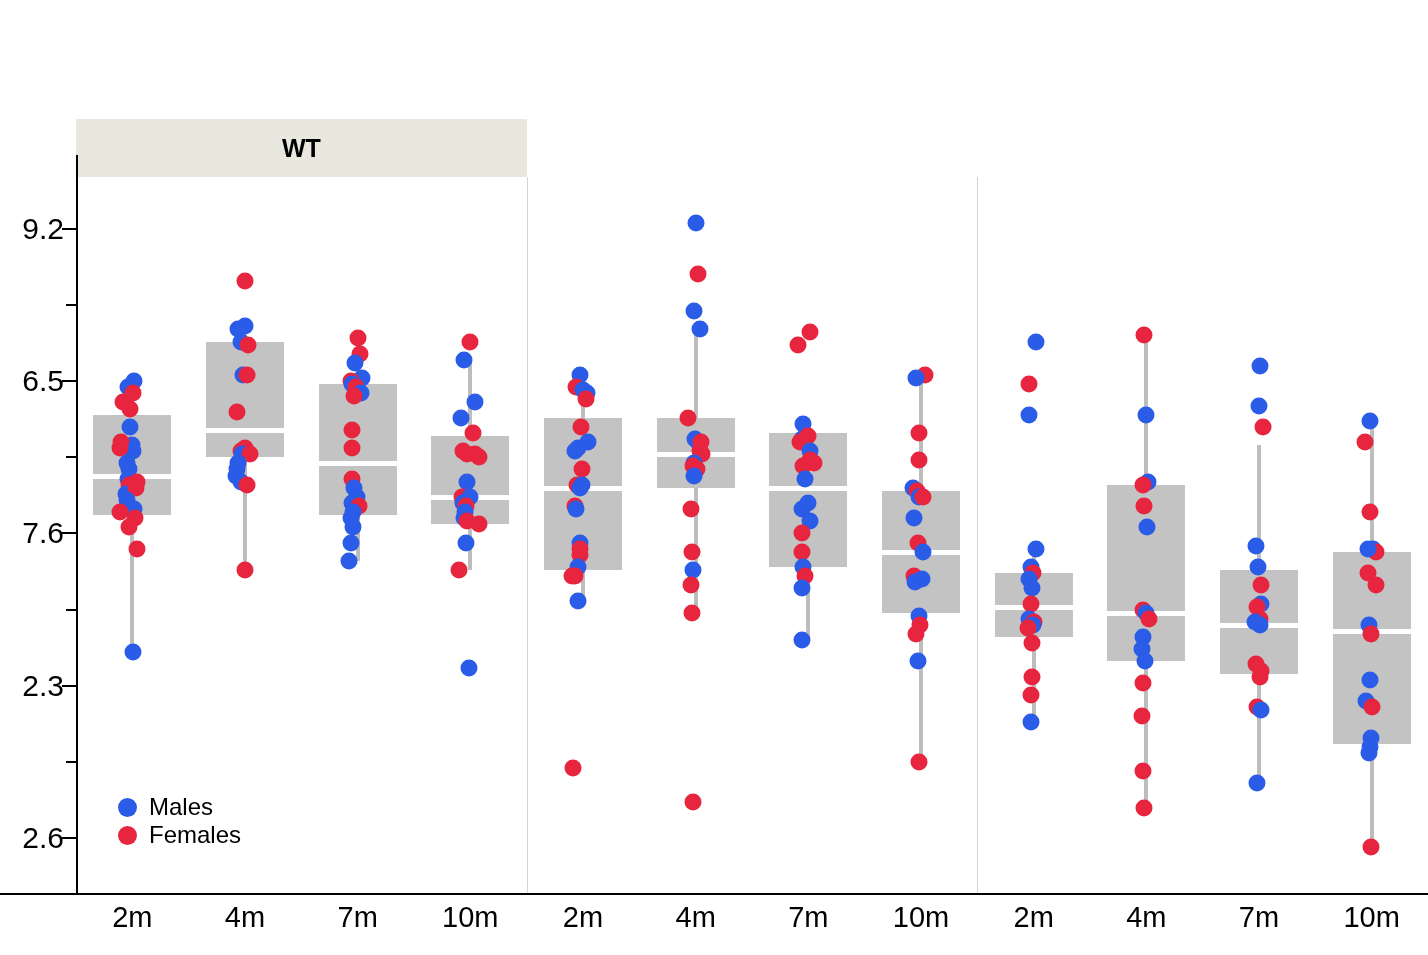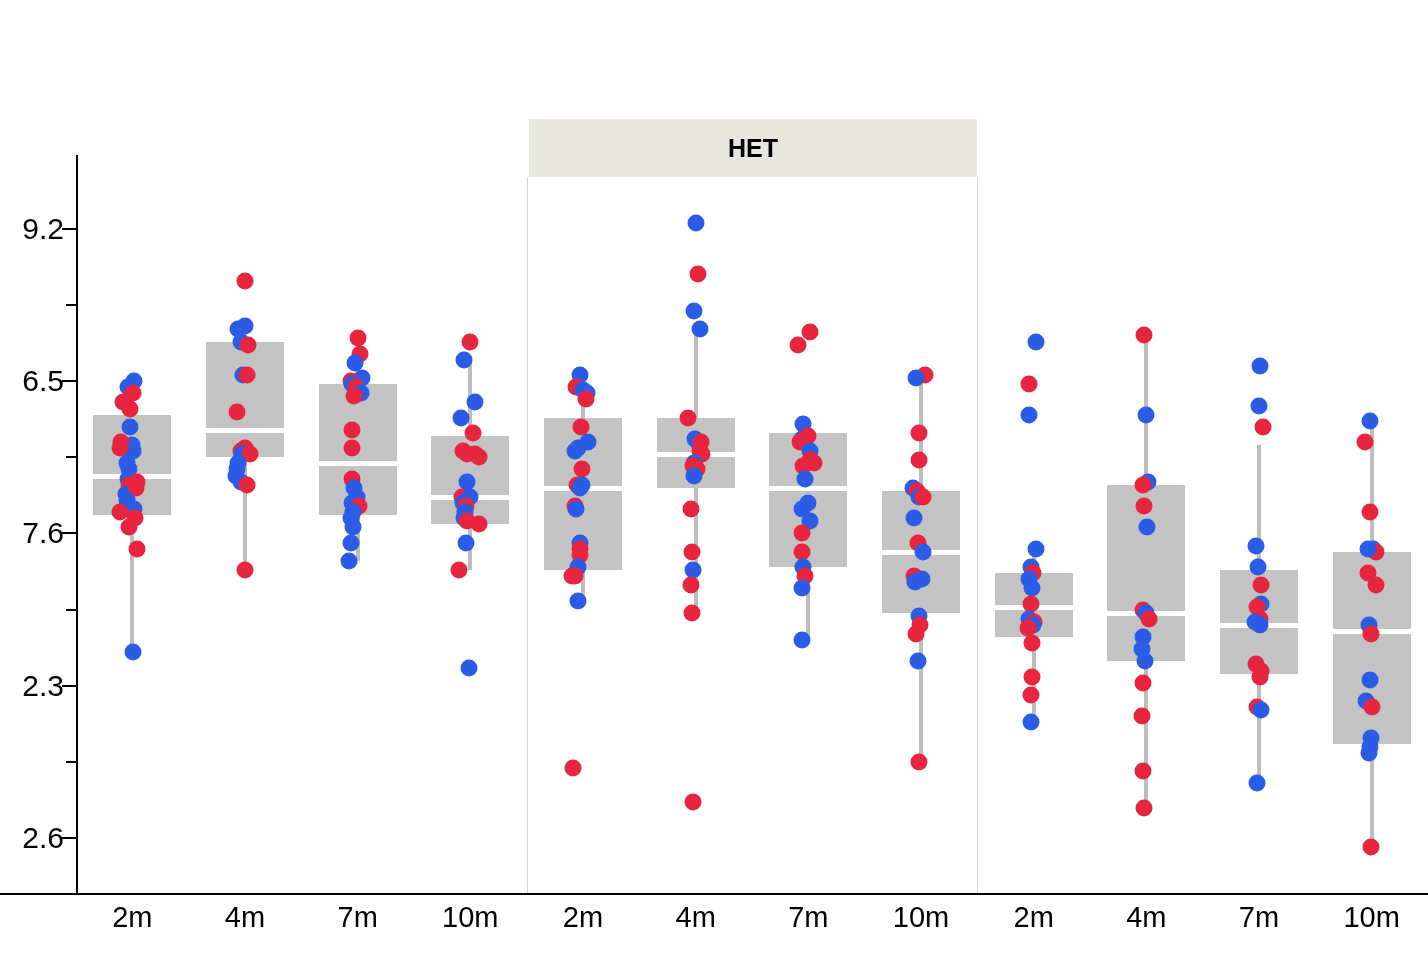--- a/index.html
+++ b/index.html
@@ -124,24 +124,24 @@
   .legend-dot.m{background:#2b5ce8;}
   .legend-dot.f{background:#e8253f;}
 </style>
 </head>
 <body>
 
 <div id="root">
 
 
   <div id="plot-area">
+      <div class="facet-strip" style="left: 0px; width: 450.667px;">
+        <span>WT</span>
+      </div>
       <div class="facet-panel" style="left: 0px; width: 450.667px;"></div>
-      <div class="facet-strip" style="left: 452.667px; width: 448.667px;">
-        <span>HET</span>
-      </div>
       <div class="facet-panel" style="left: 450.667px; width: 450.667px;"></div>
       <div class="panel-divider" style="left: 450.667px;"></div>
       <div class="facet-panel" style="left: 901.333px; width: 450.667px;"></div>
       <div class="panel-divider" style="left: 901.333px;"></div>
     </div>
 
   <div id="y-axis-line"></div>
   <div id="x-axis-line"></div>
   <div id="axis-ticks">
       <div class="y-tick-major" style="top: 837.157px;"></div>
@@ -153,20 +153,30 @@
       <div class="y-tick-major" style="top: 380.136px;"></div>
       <div class="y-tick-label" style="top: 381.136px;">6.5</div>
       <div class="y-tick-major" style="top: 227.796px;"></div>
       <div class="y-tick-label" style="top: 228.796px;">9.2</div>
       <div class="y-tick-minor" style="top: 760.987px;"></div>
       <div class="y-tick-minor" style="top: 608.647px;"></div>
       <div class="y-tick-minor" style="top: 456.306px;"></div>
       <div class="y-tick-minor" style="top: 303.966px;"></div>
     </div>
 
+  <div id="legend">
+      <div class="legend-row">
+        <span class="legend-dot m"></span>
+        <span>Males</span>
+      </div>
+      <div class="legend-row">
+        <span class="legend-dot f"></span>
+        <span>Females</span>
+      </div>
+    </div>
 
 <div class="whisker" style="left: 132.333px; top: 381.136px; height: 271.166px;"></div>
     <div class="box" style="left: 132.333px; width: 78px; top: 414.651px; height: 100.545px;"></div>
     <div class="median" style="left: 132.333px; width: 78px; top: 473.587px;"></div>
     <div class="pt m" style="left: 134.333px; top: 381.136px;"></div>
     <div class="pt m" style="left: 128.333px; top: 387.23px;"></div>
     <div class="pt f" style="left: 133.333px; top: 393.323px;"></div>
     <div class="pt f" style="left: 123.333px; top: 402.464px;"></div>
     <div class="pt f" style="left: 130.333px; top: 408.557px;"></div>
     <div class="pt m" style="left: 130.333px; top: 426.838px;"></div>

